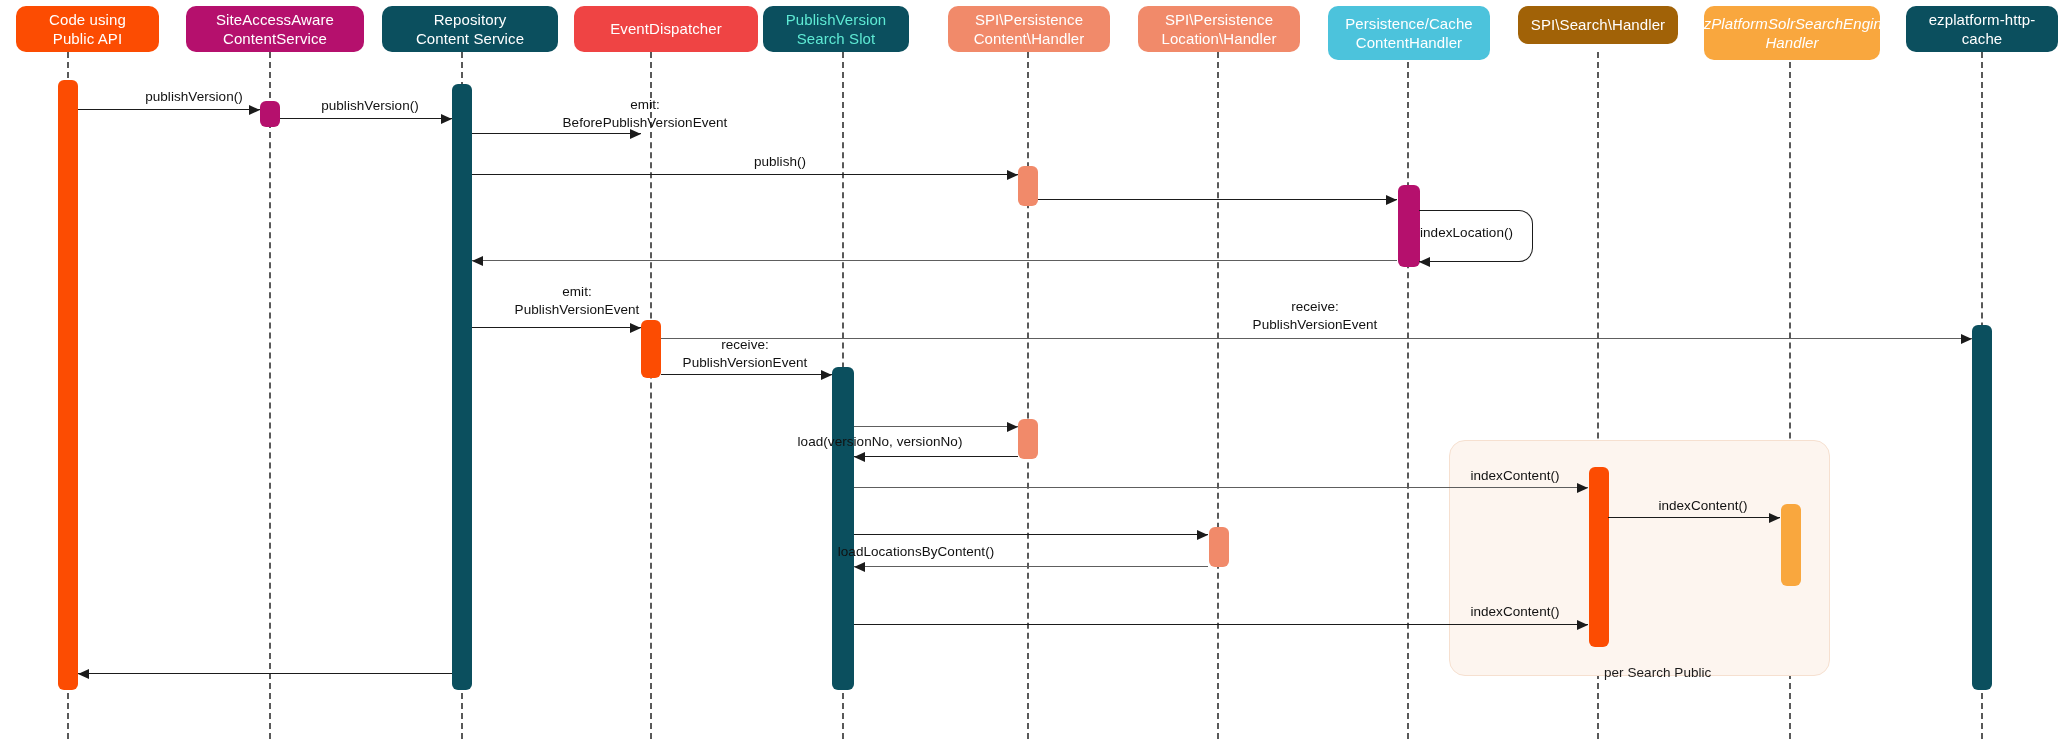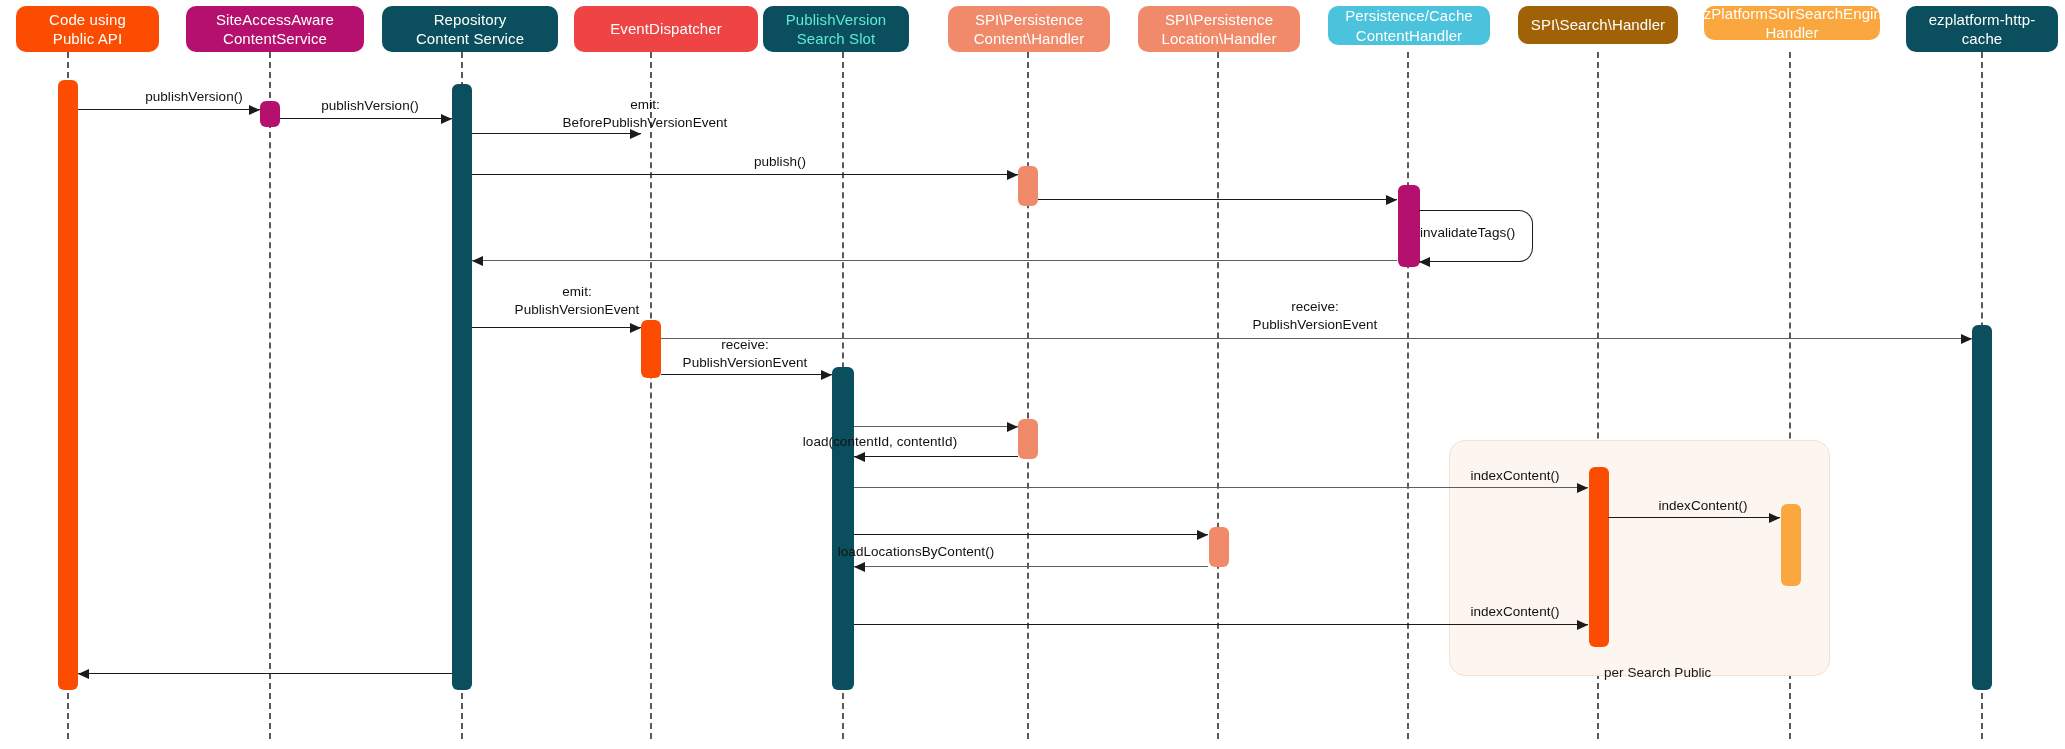--- a/index.html
+++ b/index.html
@@ -145,40 +145,40 @@
       <div class="arrowhead right" style="top: 128.5px; left: 630px;"></div>
       <div class="msg-label" style="left: 475px; top: 96px; width: 340px;">emit:
 BeforePublishVersionEvent</div>
       <div class="msg-line" style="left: 472px; top: 174px; width: 546px;"></div>
       <div class="arrowhead right" style="top: 169.5px; left: 1007px;"></div>
       <div class="msg-label" style="left: 600px; top: 153px; width: 360px;">publish()</div>
       <div class="msg-line" style="left: 1038px; top: 199px; width: 359px;"></div>
       <div class="arrowhead right" style="top: 194.5px; left: 1386px;"></div>
       <div class="selfmsg" style="left: 1419px; top: 210px; width: 114px; height: 52px;"></div>
       <div class="arrowhead left" style="left: 1419px; top: 256.5px;"></div>
-      <div class="msg-label" style="left: 1420px; top: 224px; width: 200px; text-align: left;">invalidateTags()</div>
+      <div class="msg-label" style="left: 1420px; top: 224px; width: 200px; text-align: left;">indexLocation()</div>
       <div class="msg-line grey" style="left: 472px; top: 260px; width: 925px;"></div>
       <div class="arrowhead left" style="top: 255.5px; left: 472px;"></div>
       <div class="msg-line" style="left: 472px; top: 327px; width: 169px;"></div>
       <div class="arrowhead right" style="top: 322.5px; left: 630px;"></div>
       <div class="msg-label" style="left: 432px; top: 283px; width: 290px;">emit:
 PublishVersionEvent</div>
       <div class="msg-line grey" style="left: 661px; top: 338px; width: 1311px;"></div>
       <div class="arrowhead right" style="top: 333.5px; left: 1961px;"></div>
       <div class="msg-label" style="left: 1170px; top: 298px; width: 290px;">receive:
 PublishVersionEvent</div>
       <div class="msg-line" style="left: 661px; top: 374px; width: 171px;"></div>
       <div class="arrowhead right" style="top: 369.5px; left: 821px;"></div>
       <div class="msg-label" style="left: 600px; top: 336px; width: 290px;">receive:
 PublishVersionEvent</div>
       <div class="msg-line grey" style="left: 854px; top: 426px; width: 164px;"></div>
       <div class="arrowhead right" style="top: 421.5px; left: 1007px;"></div>
       <div class="msg-line" style="left: 854px; top: 456px; width: 164px;"></div>
       <div class="arrowhead left" style="top: 451.5px; left: 854px;"></div>
-      <div class="msg-label" style="left: 715px; top: 433px; width: 330px;">load(contentId, contentId)</div>
+      <div class="msg-label" style="left: 715px; top: 433px; width: 330px;">load(versionNo, versionNo)</div>
       <div class="msg-line grey" style="left: 854px; top: 487px; width: 734px;"></div>
       <div class="arrowhead right" style="top: 482.5px; left: 1577px;"></div>
       <div class="msg-label" style="left: 1400px; top: 467px; width: 230px;">indexContent()</div>
       <div class="msg-line" style="left: 1608px; top: 517px; width: 172px;"></div>
       <div class="arrowhead right" style="top: 512.5px; left: 1769px;"></div>
       <div class="msg-label" style="left: 1588px; top: 497px; width: 230px;">indexContent()</div>
       <div class="msg-line" style="left: 854px; top: 534px; width: 354px;"></div>
       <div class="arrowhead right" style="top: 529.5px; left: 1197px;"></div>
       <div class="msg-line grey" style="left: 854px; top: 566px; width: 354px;"></div>
       <div class="arrowhead left" style="top: 561.5px; left: 854px;"></div>
@@ -210,28 +210,28 @@
 Search Slot</span>
       </div>
       <div class="participant" style="left: 948px; top: 6px; width: 162px; height: 46px; background: rgb(241, 138, 106); color: rgb(255, 255, 255);">
         <span class="plabel">SPI\Persistence
 Content\Handler</span>
       </div>
       <div class="participant" style="left: 1138px; top: 6px; width: 162px; height: 46px; background: rgb(241, 138, 106); color: rgb(255, 255, 255);">
         <span class="plabel">SPI\Persistence
 Location\Handler</span>
       </div>
-      <div class="participant" style="left: 1328px; top: 6px; width: 162px; height: 39px; background: rgb(76, 195, 220); color: rgb(255, 255, 255);">
+      <div class="participant" style="left: 1328px; top: 6px; width: 162px; height: 54px; background: rgb(76, 195, 220); color: rgb(255, 255, 255);">
         <span class="plabel">Persistence/Cache
 ContentHandler</span>
       </div>
       <div class="participant" style="left: 1518px; top: 6px; width: 160px; height: 38px; background: #a16207; color: rgb(255, 255, 255);">
         <span class="plabel">SPI\Search\Handler</span>
       </div>
-      <div class="participant" style="left: 1704px; top: 6px; width: 176px; height: 34px; background: rgb(249, 167, 62); color: rgb(255, 255, 255);">
+      <div class="participant" style="left: 1704px; top: 6px; width: 176px; height: 54px; background: rgb(249, 167, 62); color: rgb(255, 255, 255); font-style: italic;">
         <span class="plabel">EzPlatformSolrSearchEngine
 Handler</span>
       </div>
       <div class="participant" style="left: 1906px; top: 6px; width: 152px; height: 46px; background: rgb(11, 79, 94); color: rgb(255, 255, 255);">
         <span class="plabel">ezplatform-http-cache</span>
       </div>
     </div>
 </div>
 
 </body></html>

